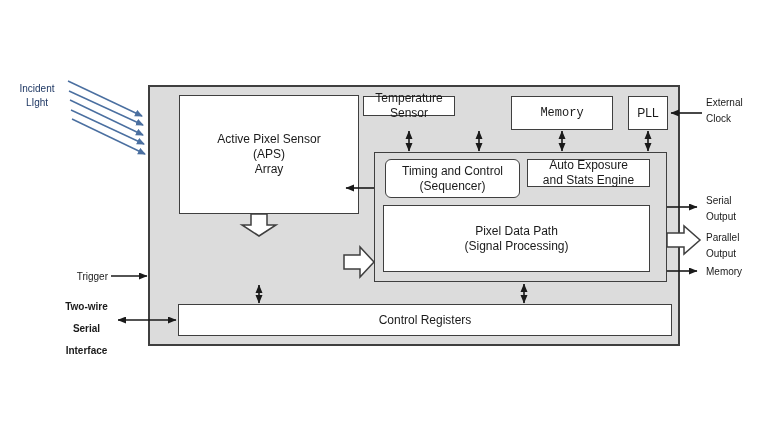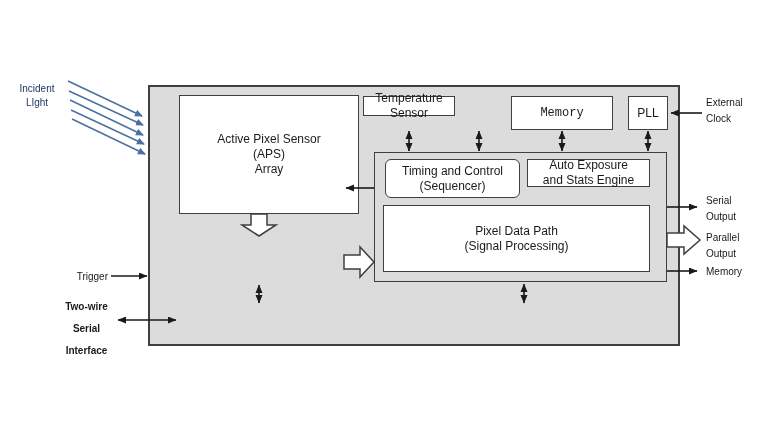--- a/index.html
+++ b/index.html
@@ -76,20 +76,21 @@
   <div id="b-pll" class="box">PLL</div>
 
   <div id="b-inner" class="container-box"></div>
   <div id="b-timing" class="box">Timing and Control
 (Sequencer)</div>
   <div id="b-auto" class="box">Auto Exposure
 and Stats Engine</div>
   <div id="b-pixel" class="box">Pixel Data Path
 (Signal Processing)</div>
 
+  <div id="b-ctrl" class="box">Control Registers</div>
 
   <div id="l-incident" class="io">Incident
 LIght</div>
   <div id="l-extclock" class="io">External
 Clock</div>
   <div id="l-serial" class="io">Serial
 Output</div>
   <div id="l-parallel" class="io">Parallel
 Output</div>
   <div id="l-flash" class="io">Memory</div>

